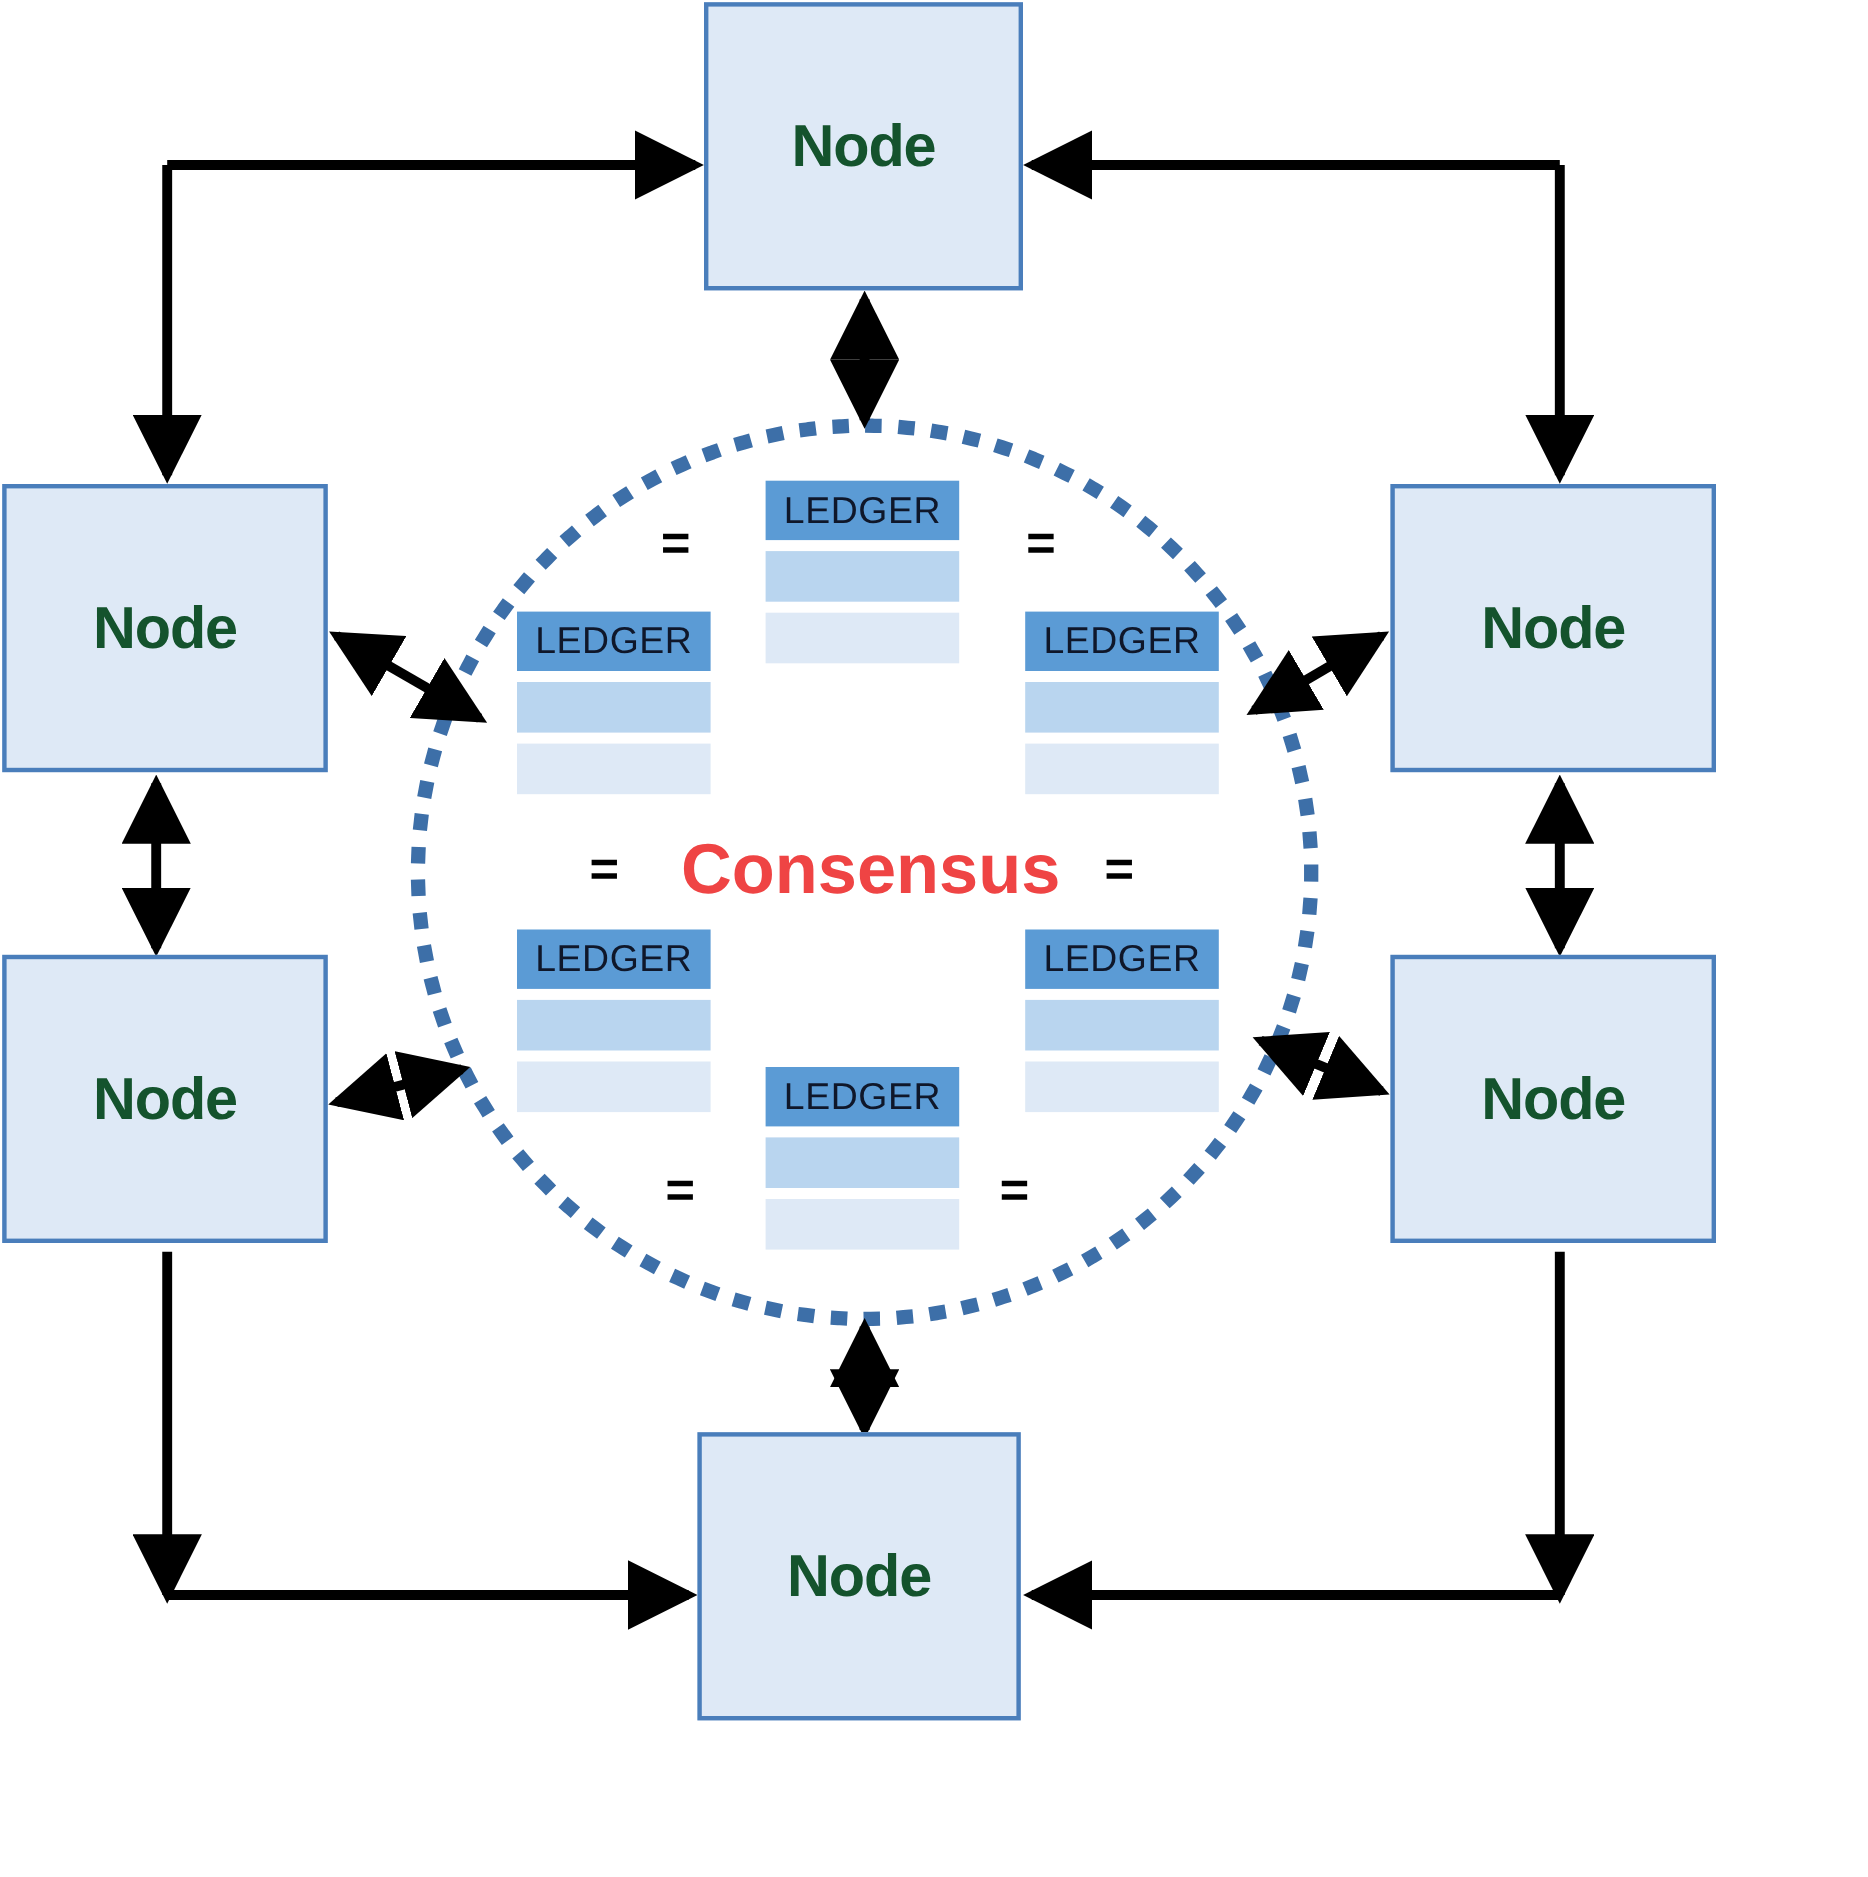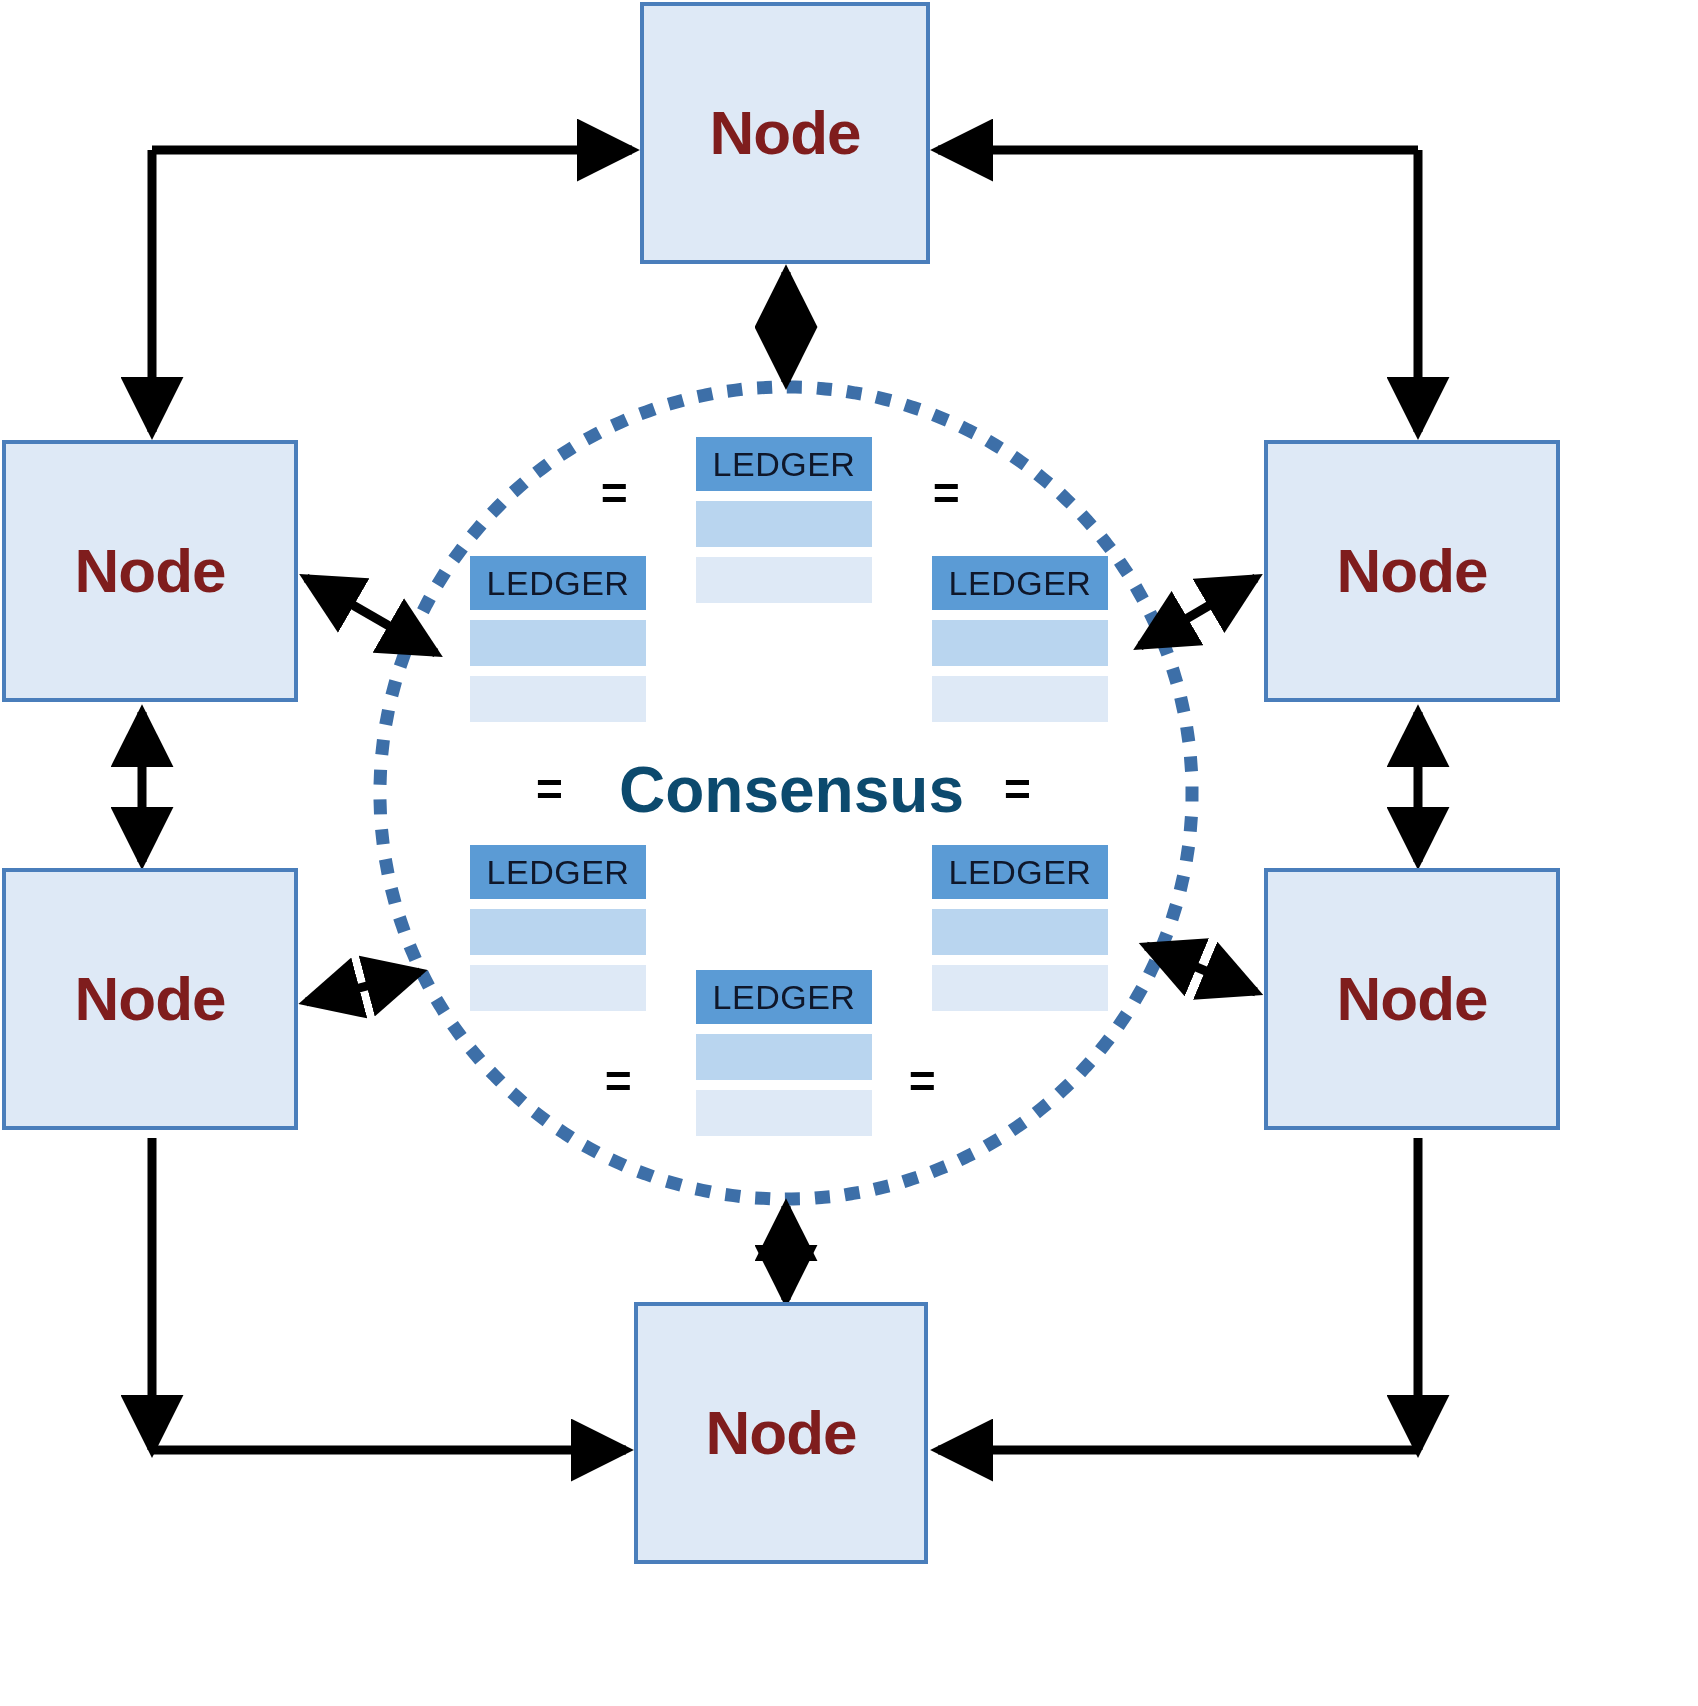--- a/index.html
+++ b/index.html
@@ -22,22 +22,22 @@
     background: #DEE9F6;
     border: 4px solid #4A7EBB;
     box-sizing: border-box;
     display: flex;
     align-items: center;
     justify-content: center;
   }
   .node-label {
     font-family: "Liberation Sans", sans-serif;
     font-weight: bold;
-    font-size: 62px;
-    color: #7f1d1d;
+    font-size: 54px;
+    color: #14532d;
     letter-spacing: -1px;
     line-height: 1;
   }
 
   
   .ledger {
     position: absolute;
     width: 176px;
   }
   .ledger-header {
@@ -56,21 +56,21 @@
   }
   .ledger-row.mid  { background: #B9D5EF; }
   .ledger-row.light{ background: #DEE9F6; }
 
   
   .consensus-label {
     position: absolute;
     font-family: "Liberation Sans", sans-serif;
     font-weight: bold;
     font-size: 64px;
-    color: #0c4a6e;
+    color: #ef4444;
     white-space: nowrap;
     line-height: 1;
   }
 
   
   .eq {
     position: absolute;
     font-family: "Liberation Sans", sans-serif;
     font-weight: bold;
     color: #000000;

